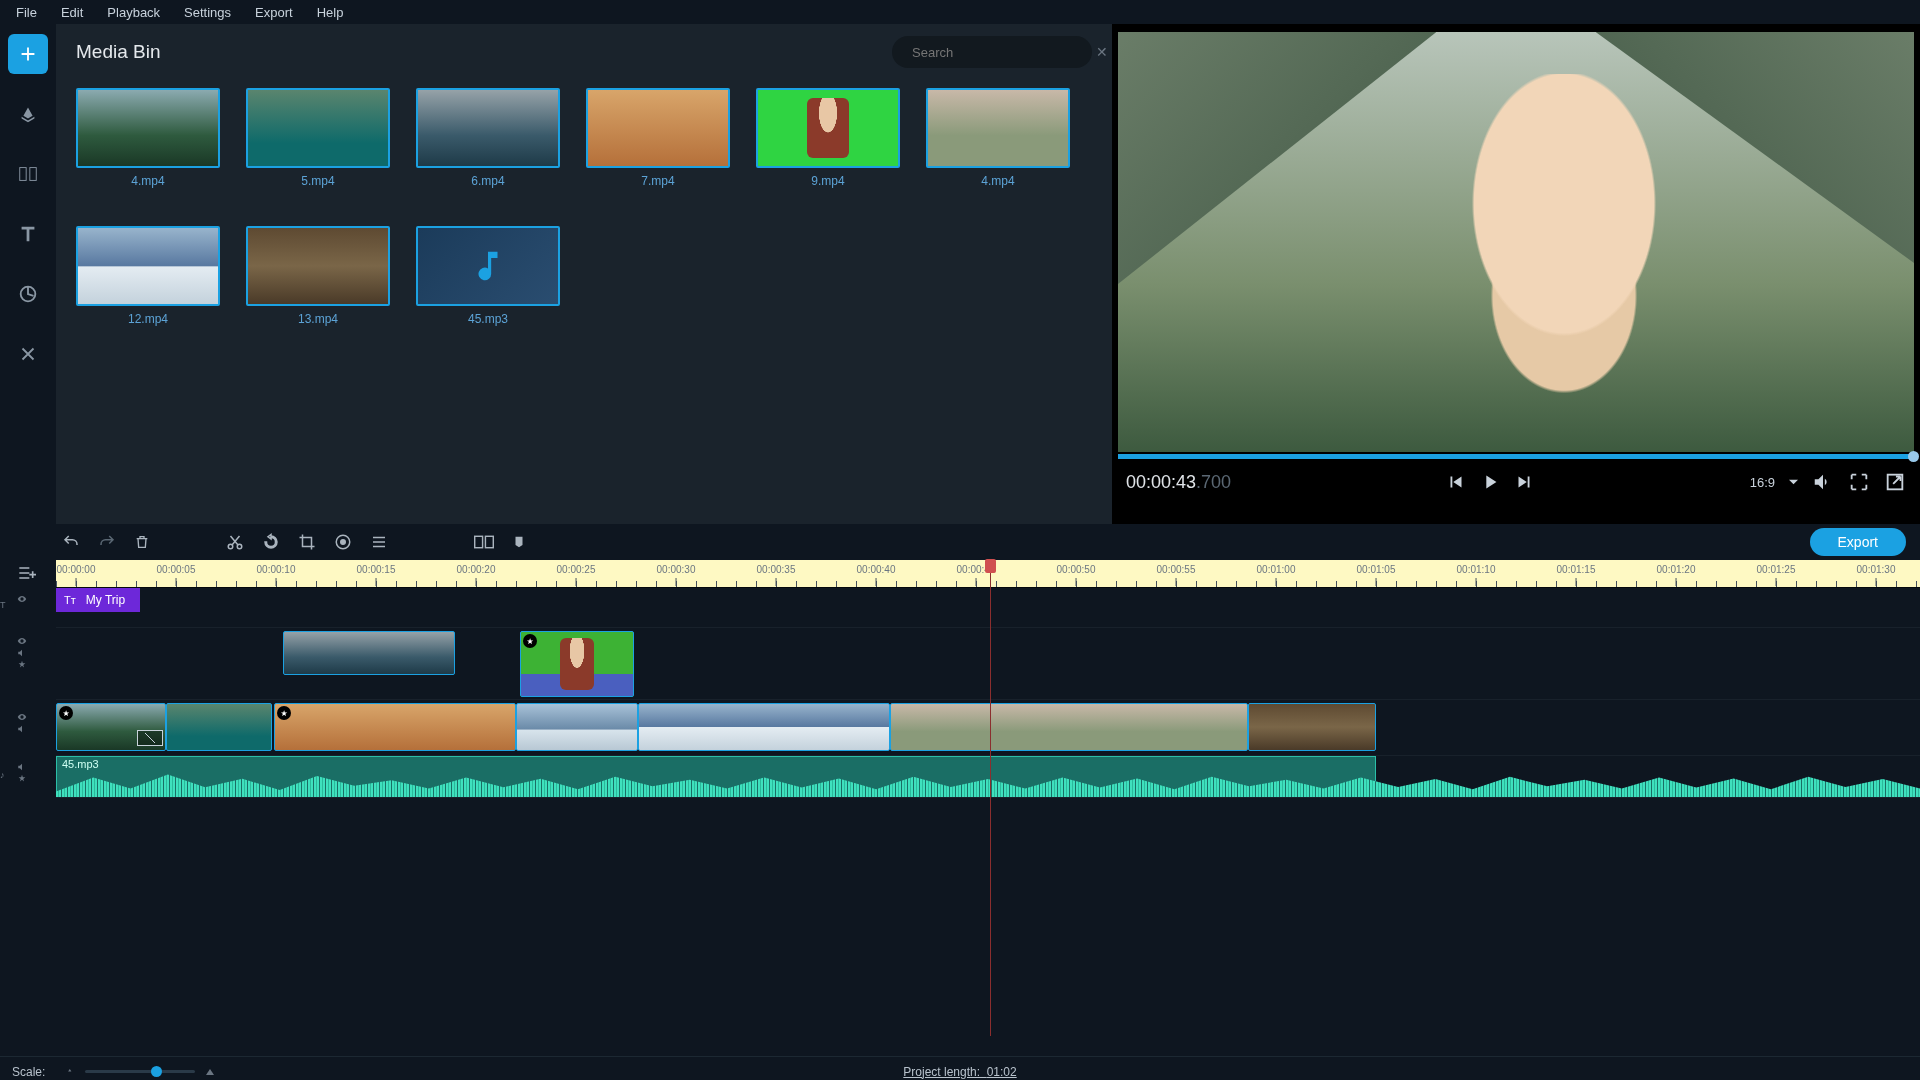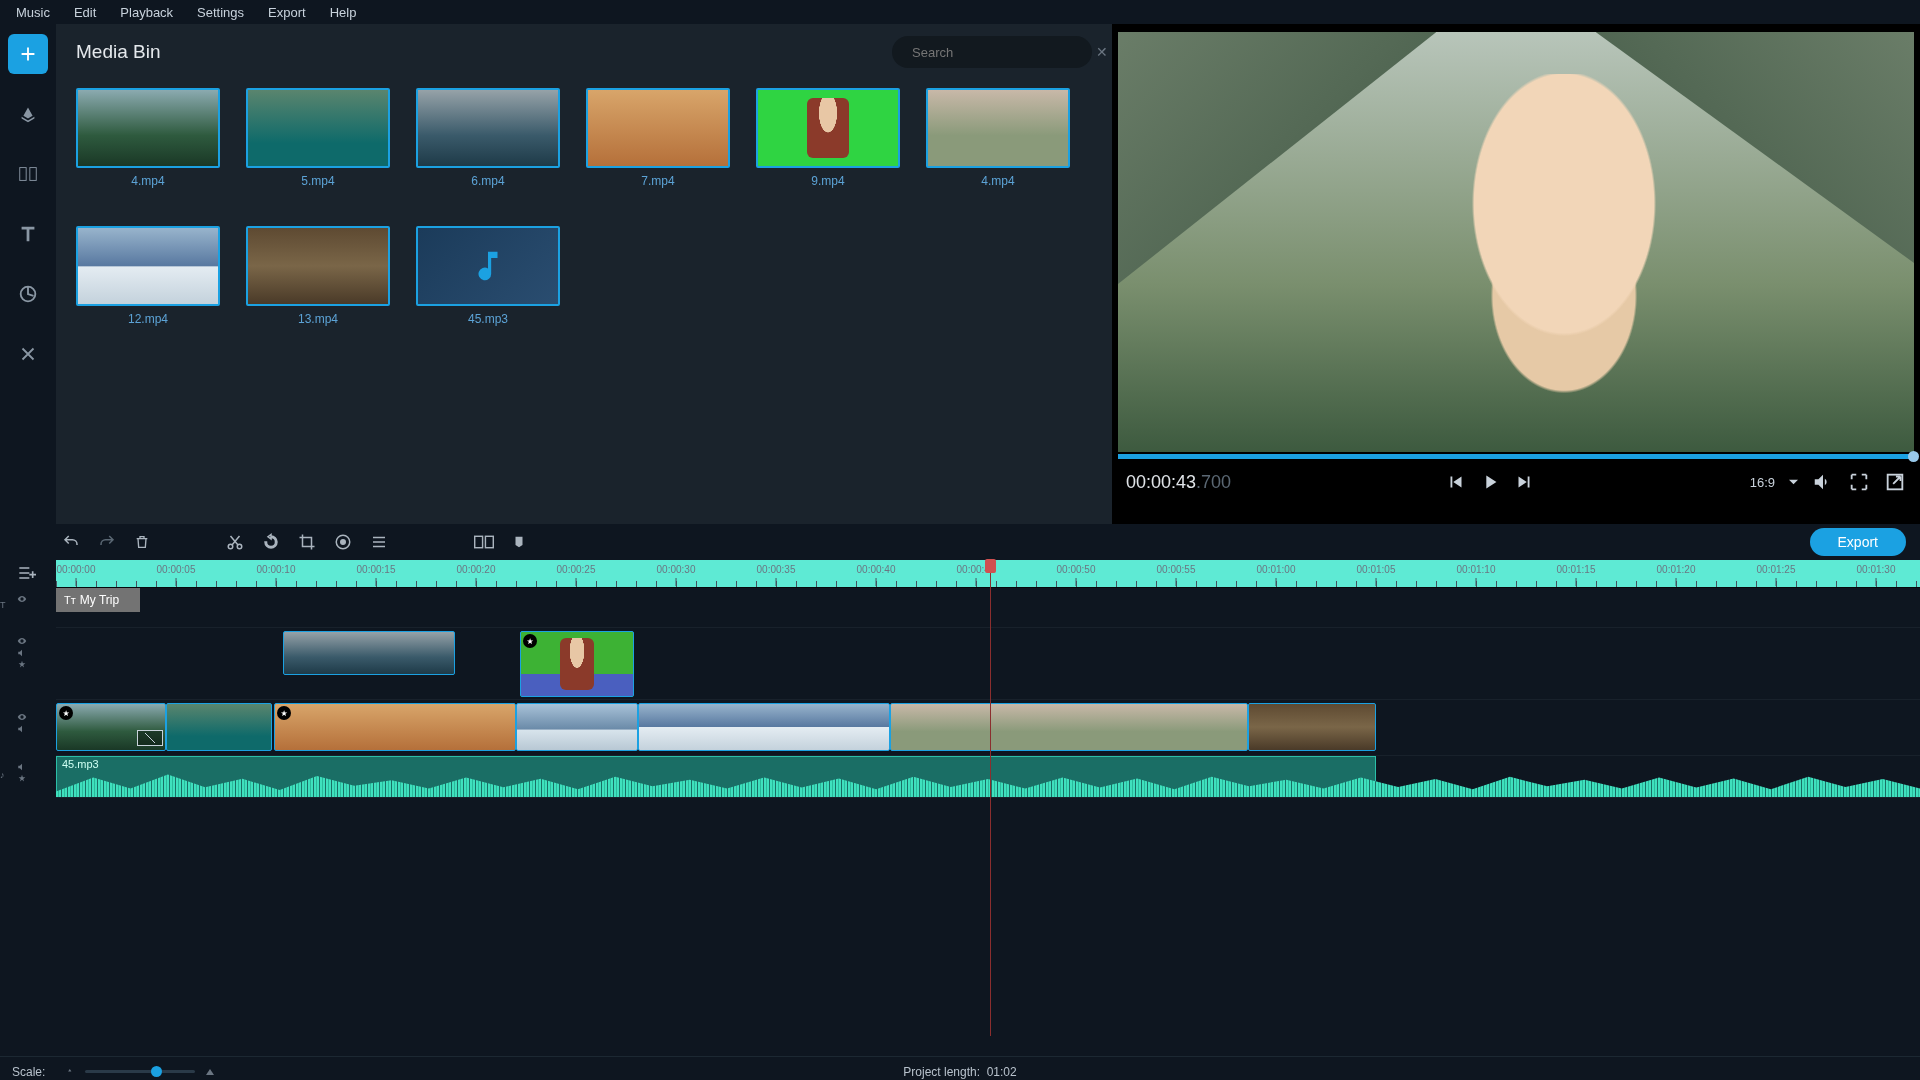--- a/index.html
+++ b/index.html
@@ -201,21 +201,21 @@
 
 .timeline-wrap {
   flex: 1;
   background: #0e1620;
   display: flex;
   flex-direction: column;
   position: relative;
 }
 .tl-ruler {
   height: 28px;
-  background: #5eead4;
+  background: #fef9c3;
   position: relative;
   border-bottom: 1px solid #05090d;
   margin-left: 56px;
 }
 .tick { position: absolute; top: 4px; font-size: 10px; color: #6b7682; transform: translateX(-50%);}
 .tick::after {
   content: "";
   position: absolute; left: 50%; top: 14px;
   width: 1px; height: 8px; background: #46525e;
 }
@@ -262,26 +262,26 @@
 
 .clip {
   position: absolute;
   top: 3px;
   border: 1px solid #1ba1e2;
   border-radius: 2px;
   overflow: hidden;
 }
 .title-clip {
   top: 8px; height: 24px;
-  background: #737373;
+  background: #6d28d9;
   border: none;
   display: flex; align-items: center;
   padding: 0 8px;
   color: #fff; font-size: 12px;
-  gap: 4px;
+  gap: 10px;
 }
 .overlay-clip {
   height: 44px;
 }
 .overlay-clip.green { background: #3db234; }
 .overlay-clip .fx-band { position: absolute; bottom: 0; left: 0; right: 0; height: 22px; background: #4a5fbf; }
 .video-clip { height: 48px; background: #2a3a48; }
 .video-clip .star {
   position: absolute; top: 2px; left: 2px;
   width: 14px; height: 14px;
@@ -328,21 +328,21 @@
   border-top: 1px solid #1c2832;
 }
 .scale-slider {
   width: 110px; height: 3px; background: #2a3a48; margin: 0 8px;
   position: relative; border-radius: 2px;
 }
 .scale-slider .knob {
   position: absolute; top: -4px; left: 60%;
   width: 11px; height: 11px; background: #1ba1e2; border-radius: 50%;
 }
-.proj-len { position: absolute; left: 50%; transform: translateX(-50%);}
+.proj-len { position: absolute; left: 50%; transform: translateX(-50%); text-decoration: underline;}
 
 
 .bg-mtn1 { background: linear-gradient(180deg,#8baab0,#2e5a3e 60%,#1a3826); }
 .bg-kayak { background: linear-gradient(180deg,#5a856e,#0e6a6a 70%); }
 .bg-lake { background: linear-gradient(180deg,#96a2a8,#3a5a6a 60%,#1e3a48); }
 .bg-desert { background: linear-gradient(180deg,#d8a56a,#b5703a); }
 .bg-green { background: #2fd442; position: relative; }
 .bg-green::after {
   content: ""; position: absolute; left: 35%; top: 10%; width: 30%; height: 80%;
   background: radial-gradient(ellipse at 50% 25%, #e8c7a5 30%, transparent 31%),
@@ -367,21 +367,21 @@
 }
 .mtn-l { position: absolute; left: 0; top: 0; width: 40%; height: 60%;
   background: linear-gradient(135deg,#6a7d68,#3e5542); clip-path: polygon(0 0,100% 0,0 100%); }
 .mtn-r { position: absolute; right: 0; top: 0; width: 40%; height: 55%;
   background: linear-gradient(225deg,#6a7d68,#3e5542); clip-path: polygon(0 0,100% 0,100% 100%); }
 </style>
 </head>
 <body>
 
 <div class="menu-bar">
-  <span>Music</span>
+  <span>File</span>
   <span>Edit</span>
   <span>Playback</span>
   <span>Settings</span>
   <span>Export</span>
   <span>Help</span>
 </div>
 
 <div class="main">
 
   <div class="left-rail">

